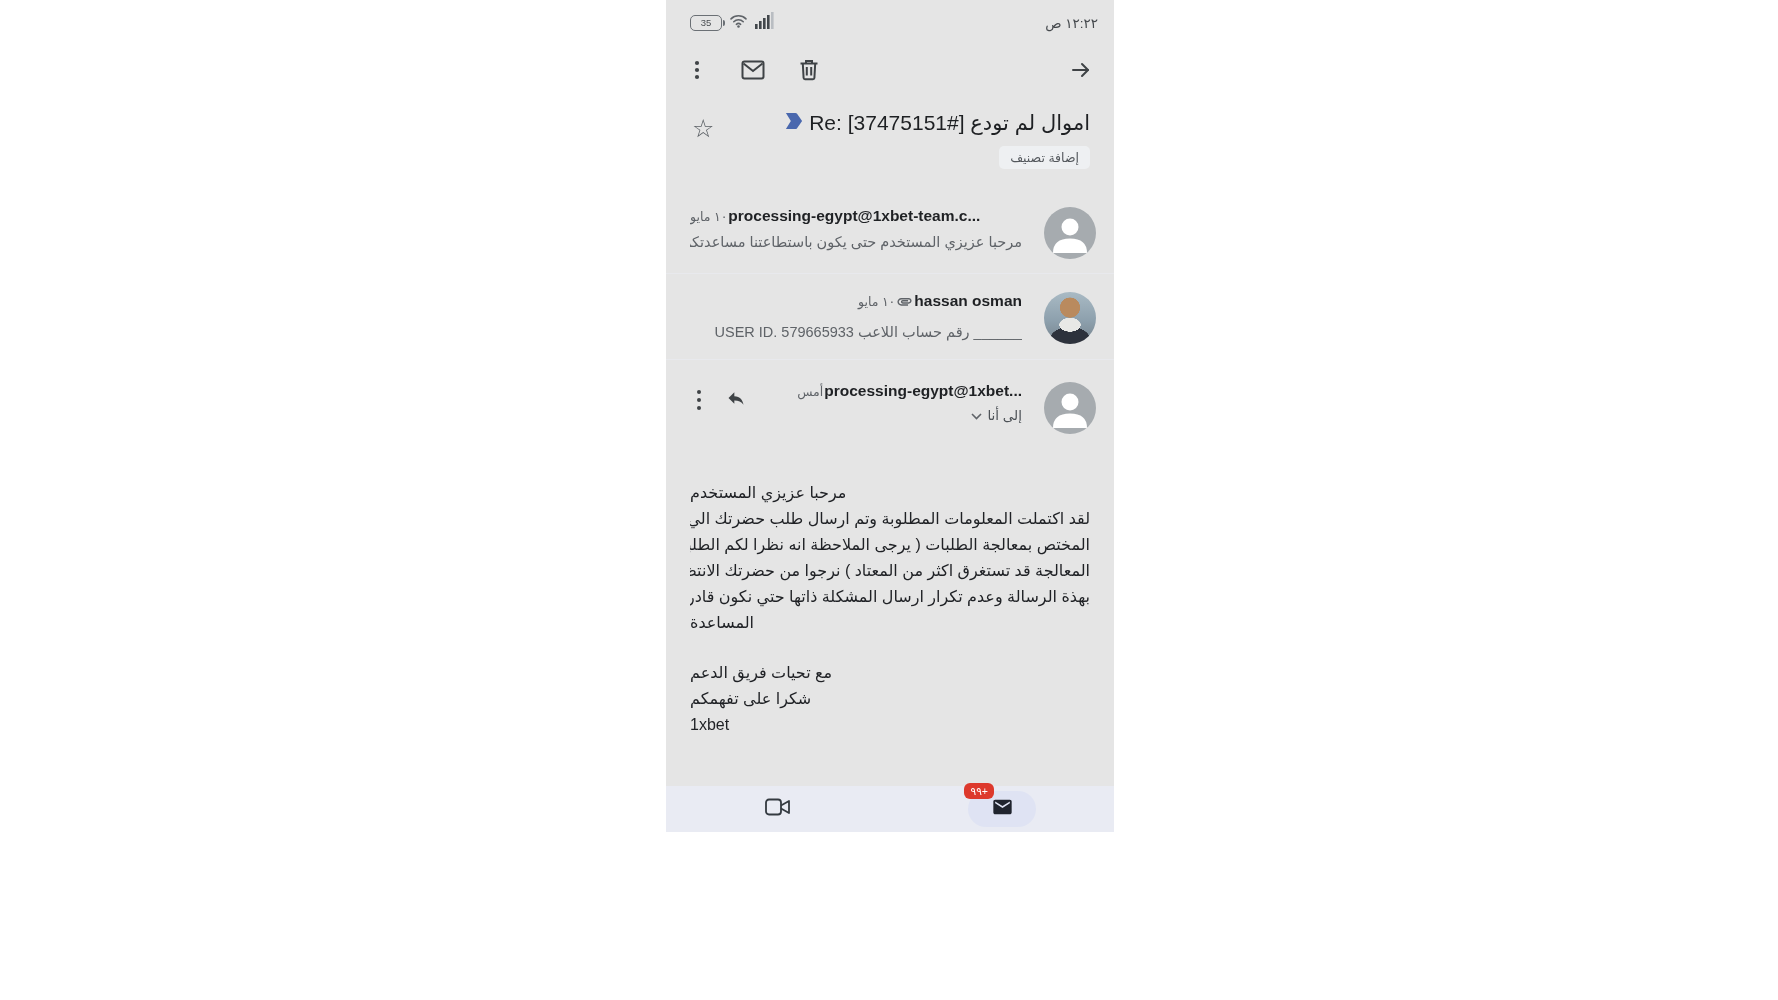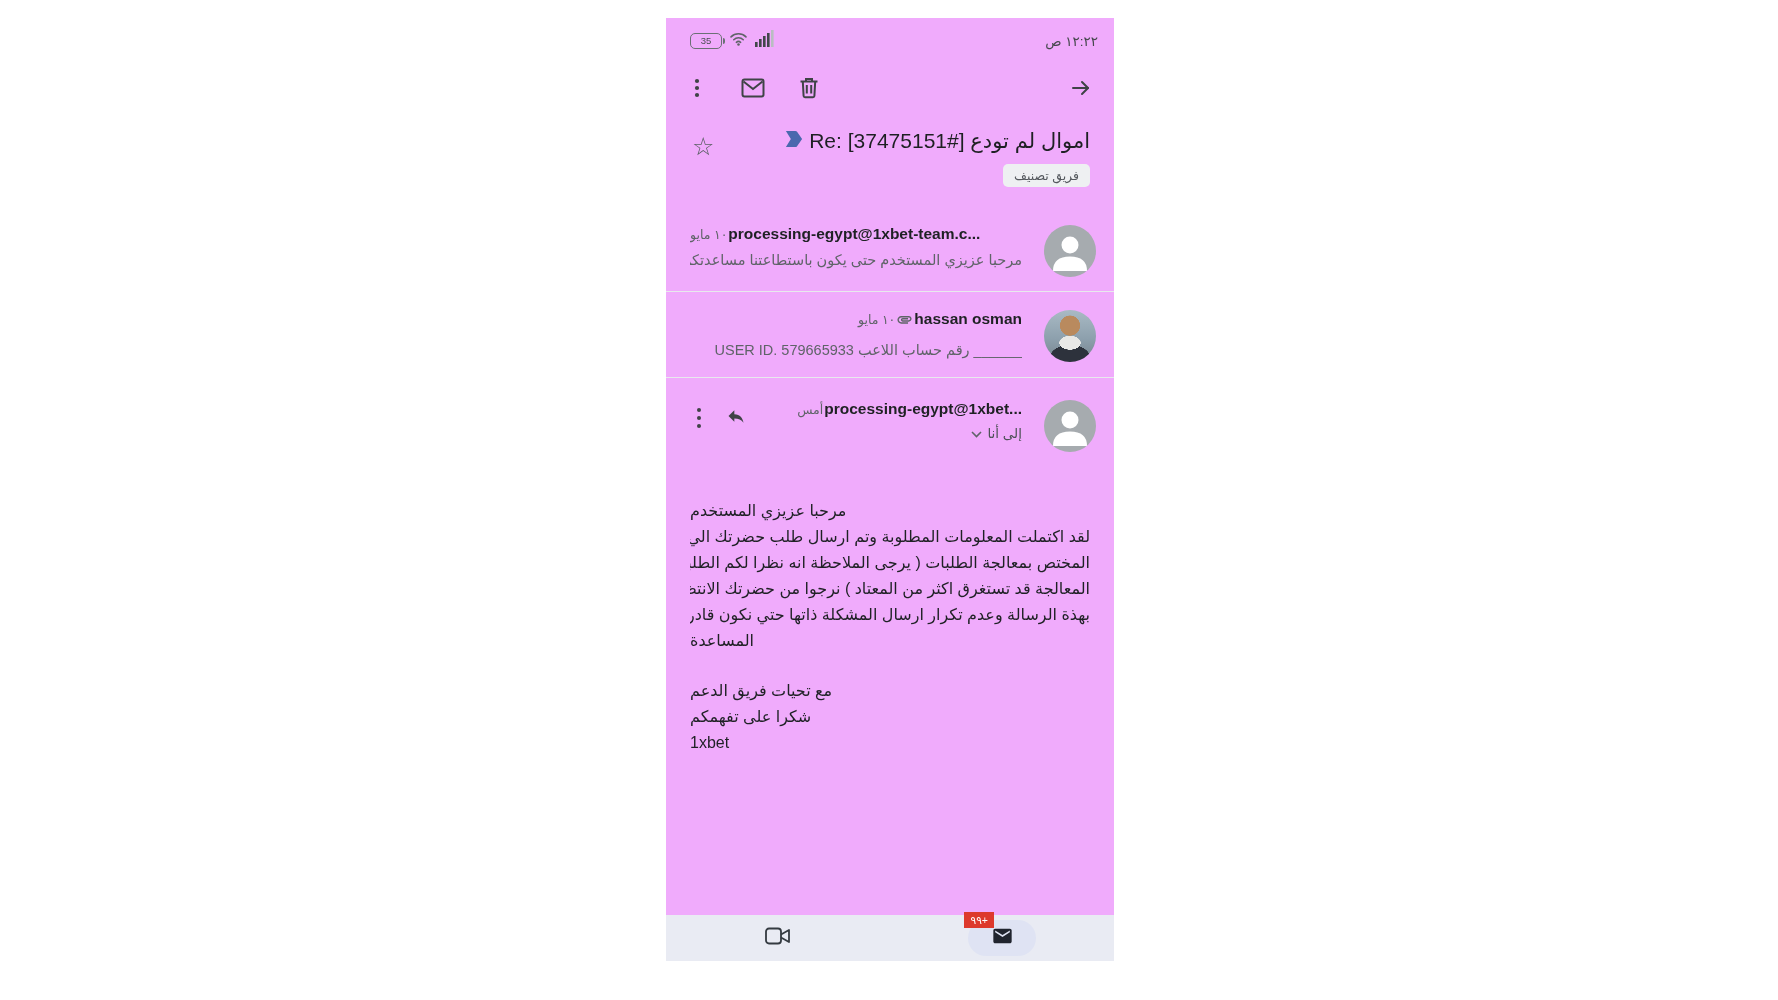--- a/index.html
+++ b/index.html
@@ -1,19 +1,19 @@
 <!DOCTYPE html>
 <html><head>
 <meta charset="utf-8">
 <style>
   * { margin:0; padding:0; box-sizing:border-box; }
   html,body { width:1778px; height:1000px; background:#ffffff; overflow:hidden;
               font-family:"Liberation Sans","DejaVu Sans",sans-serif; }
-  .phone { position:absolute; left:666px; top:18px; width:448px; height:943px;
-           background:#f0abfc; color:#202124; }
+  .phone { position:absolute; left:666px; top:0; width:448px; height:832px;
+           background:#e5e5e5; color:#202124; }
 
   
   .statusbar { height:45px; display:flex; align-items:center; padding:0 16px 0 24px; direction:ltr; }
   .sb-left { display:flex; align-items:center; gap:7px; }
   .battery { position:relative; width:32px; height:16px; border:1.5px solid #6b7075; border-radius:5px;
              display:flex; align-items:center; justify-content:center; font-size:9.5px; color:#4a4e52; }
   .battery::after { content:""; position:absolute; right:-4px; top:4.5px; width:2.5px; height:6px;
                     background:#6b7075; border-radius:0 2px 2px 0; }
   .sb-spacer { flex:1; }
   .time { font-size:13.5px; color:#44484c; direction:rtl; }
@@ -76,21 +76,21 @@
              display:flex; align-items:center; justify-content:center; gap:10px;
              font-size:14.5px; color:#40464b; cursor:pointer; direction:ltr; white-space:nowrap; }
 
   
   .bottomnav { position:absolute; left:0; right:0; bottom:0; height:46px; background:#e9ebf3;
                display:flex; direction:ltr; }
   .navitem { flex:1; display:flex; align-items:center; justify-content:center; cursor:pointer; }
   .mail-pill { position:relative; width:68px; height:36px; border-radius:18px; background:#dfe3f3;
                display:flex; align-items:center; justify-content:center; }
   .badge { position:absolute; top:-8px; left:-4px; background:#dd392c; color:#fff; font-size:10.5px;
-           padding:2.5px 6.5px; border-radius:0; direction:ltr; line-height:1; }
+           padding:2.5px 6.5px; border-radius:6px; direction:ltr; line-height:1; }
 </style>
 </head>
 <body>
 
 <div class="phone">
 
   <div class="statusbar">
     <div class="sb-left">
       <span class="battery">35</span>
       <span>
@@ -151,21 +151,21 @@
       <span class="star">☆</span>
       <div class="subject-main">
         <div class="subject-line">
           <span>
             <svg width="22" height="18" viewBox="0 0 24 20">
               <path d="M3 19 L13.5 19 Q14.7 19 15.4 18 L21 10 L15.4 2 Q14.7 1 13.5 1 L3 1 L8.5 10 Z" fill="#4a68ae"></path>
             </svg>
           </span>
           <span class="subject-text">Re: [37475151#] اموال لم تودع</span>
         </div>
-        <span class="chip">فريق تصنيف</span>
+        <span class="chip">إضافة تصنيف</span>
       </div>
     </div>
   </div>
 
   <div class="msg" style="margin-top:20px;">
     <div class="msg-content">
       <div class="hdr-row">
         <span class="msg-date">١٠ مايو</span>
         <span class="sender fill">processing-egypt@1xbet-team.c...</span>
       </div>

